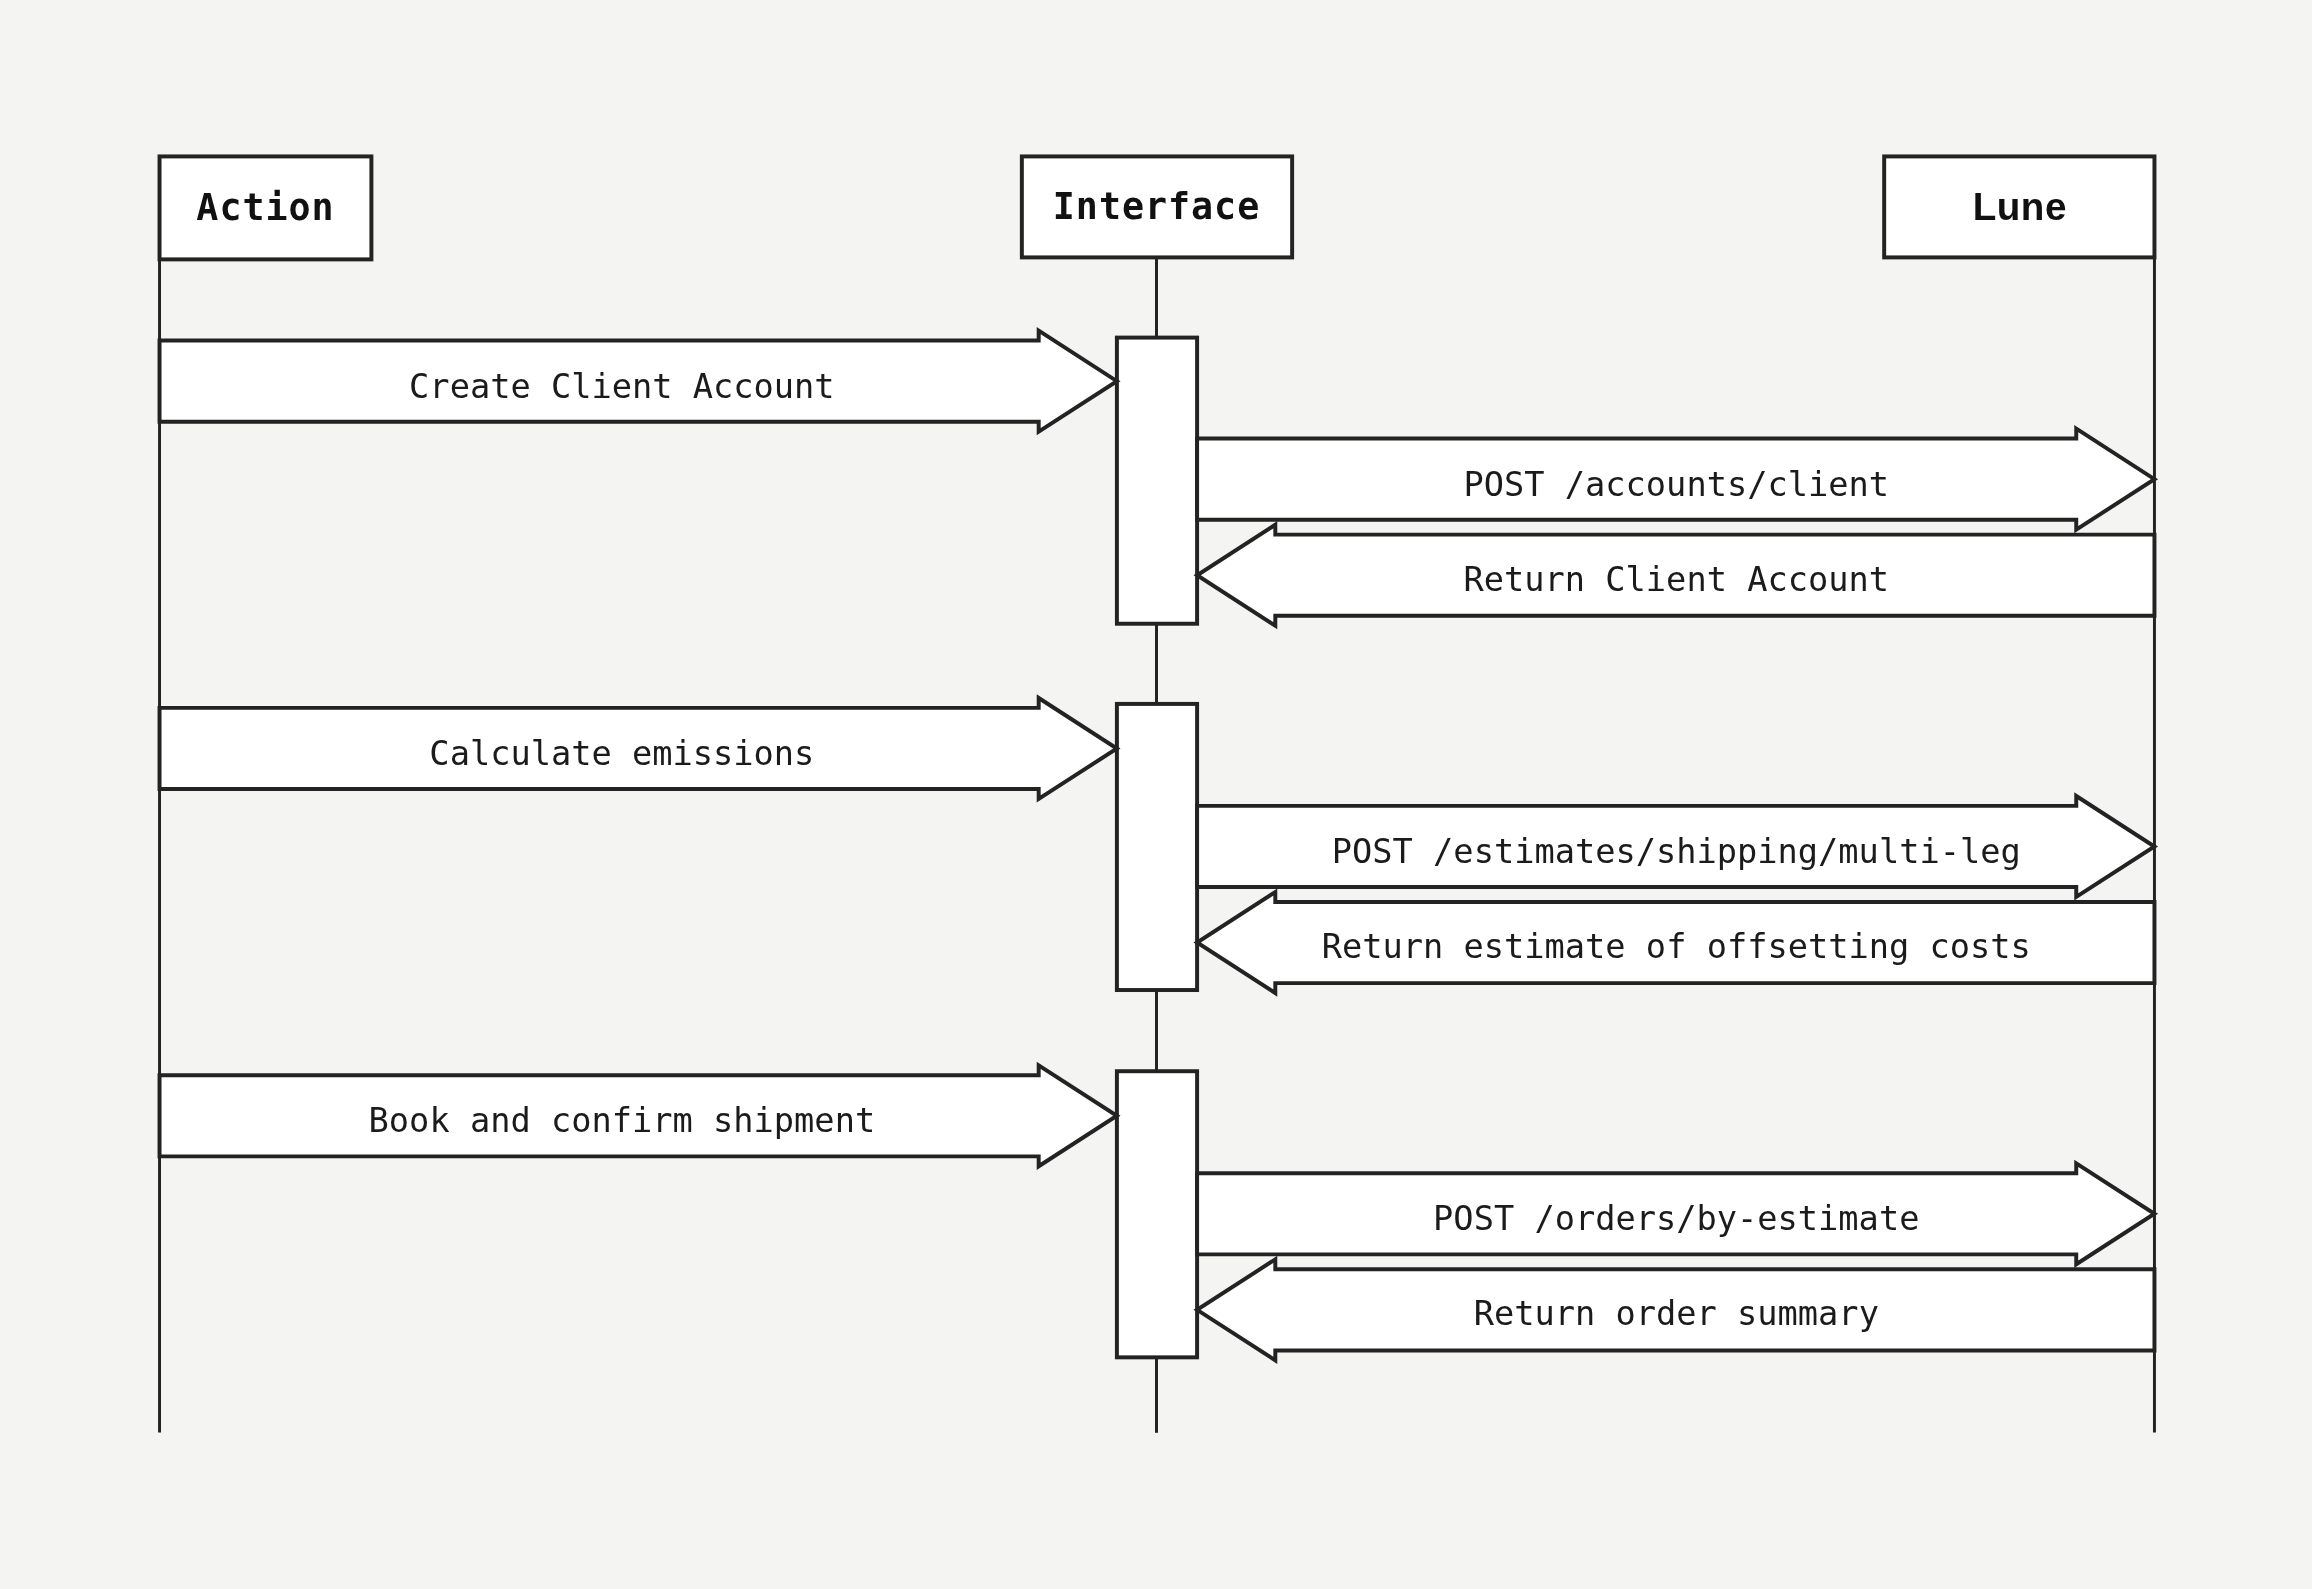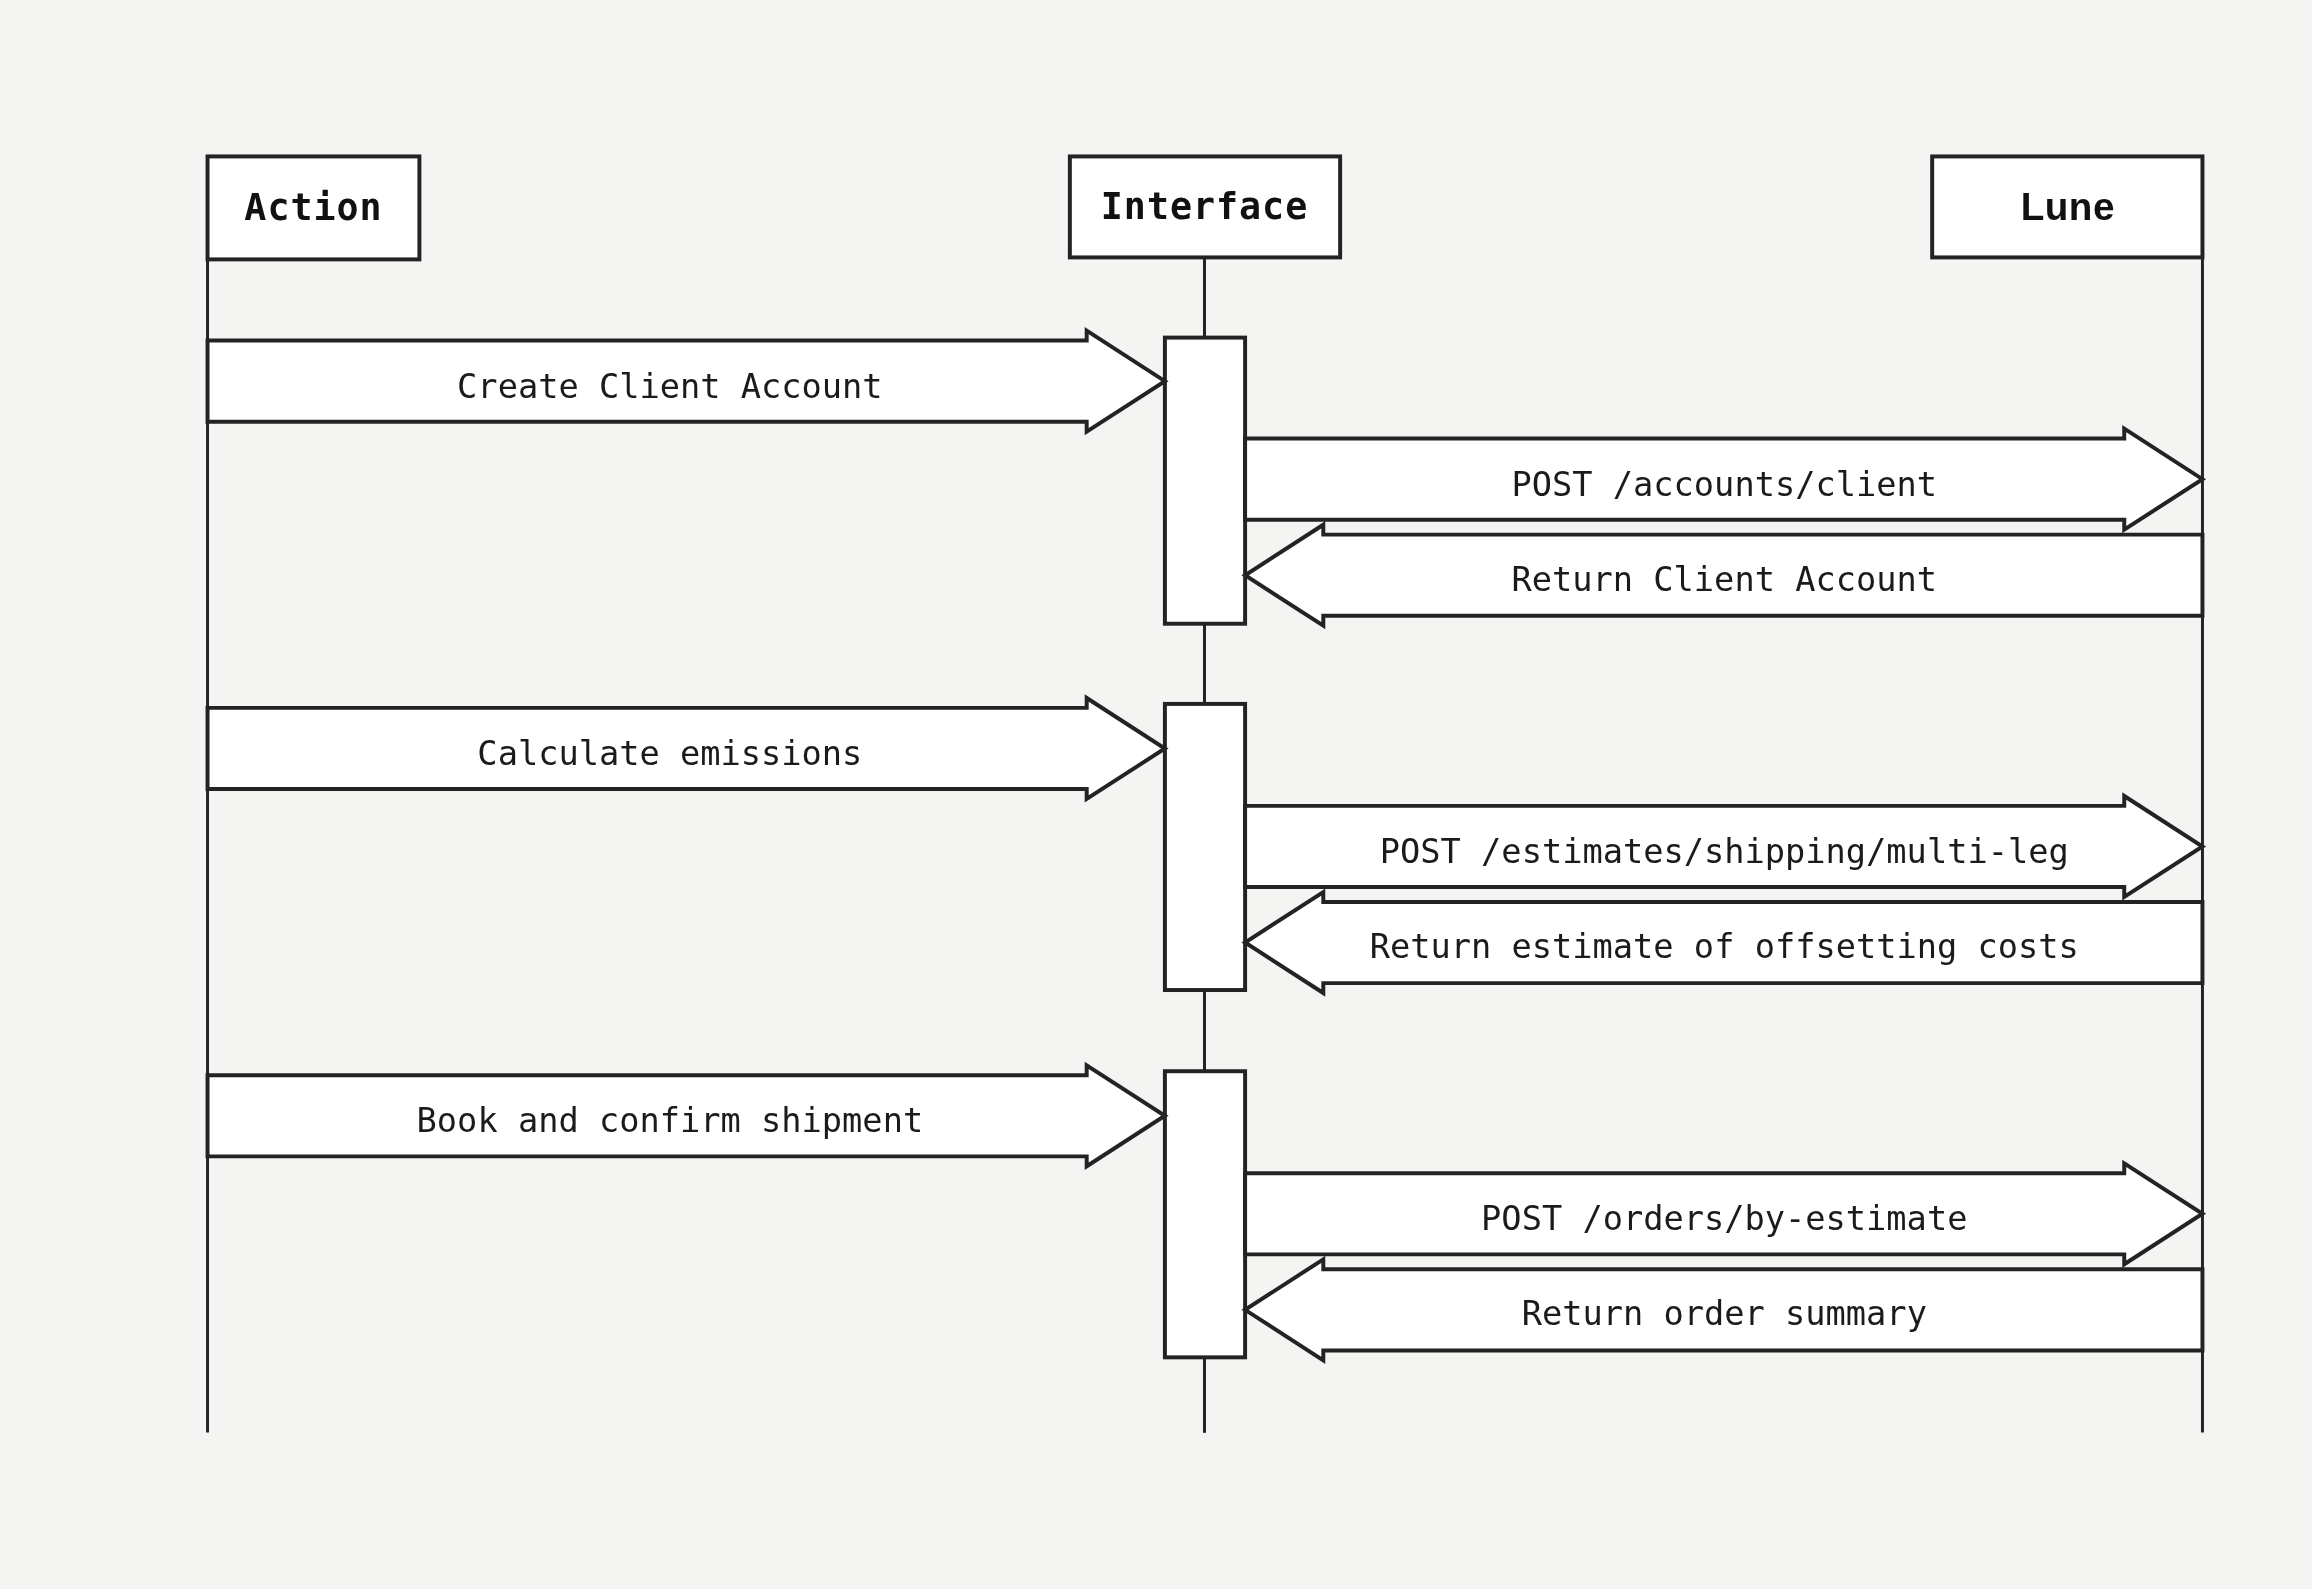--- a/index.html
+++ b/index.html
@@ -7,21 +7,20 @@
     padding: 0;
     background: #f4f4f3;
   }
   #canvas {
     position: relative;
     width: 2176px;
     height: 1590px;
     background: #f4f4f3;
     overflow: hidden;
     font-family: "DejaVu Sans Mono", monospace;
-    margin-left: 48px;
   }
   svg#diagram {
     position: absolute;
     left: 0;
     top: 0;
     width: 2313px;
     height: 1590px;
     display: block;
   }
   .lifeline {

